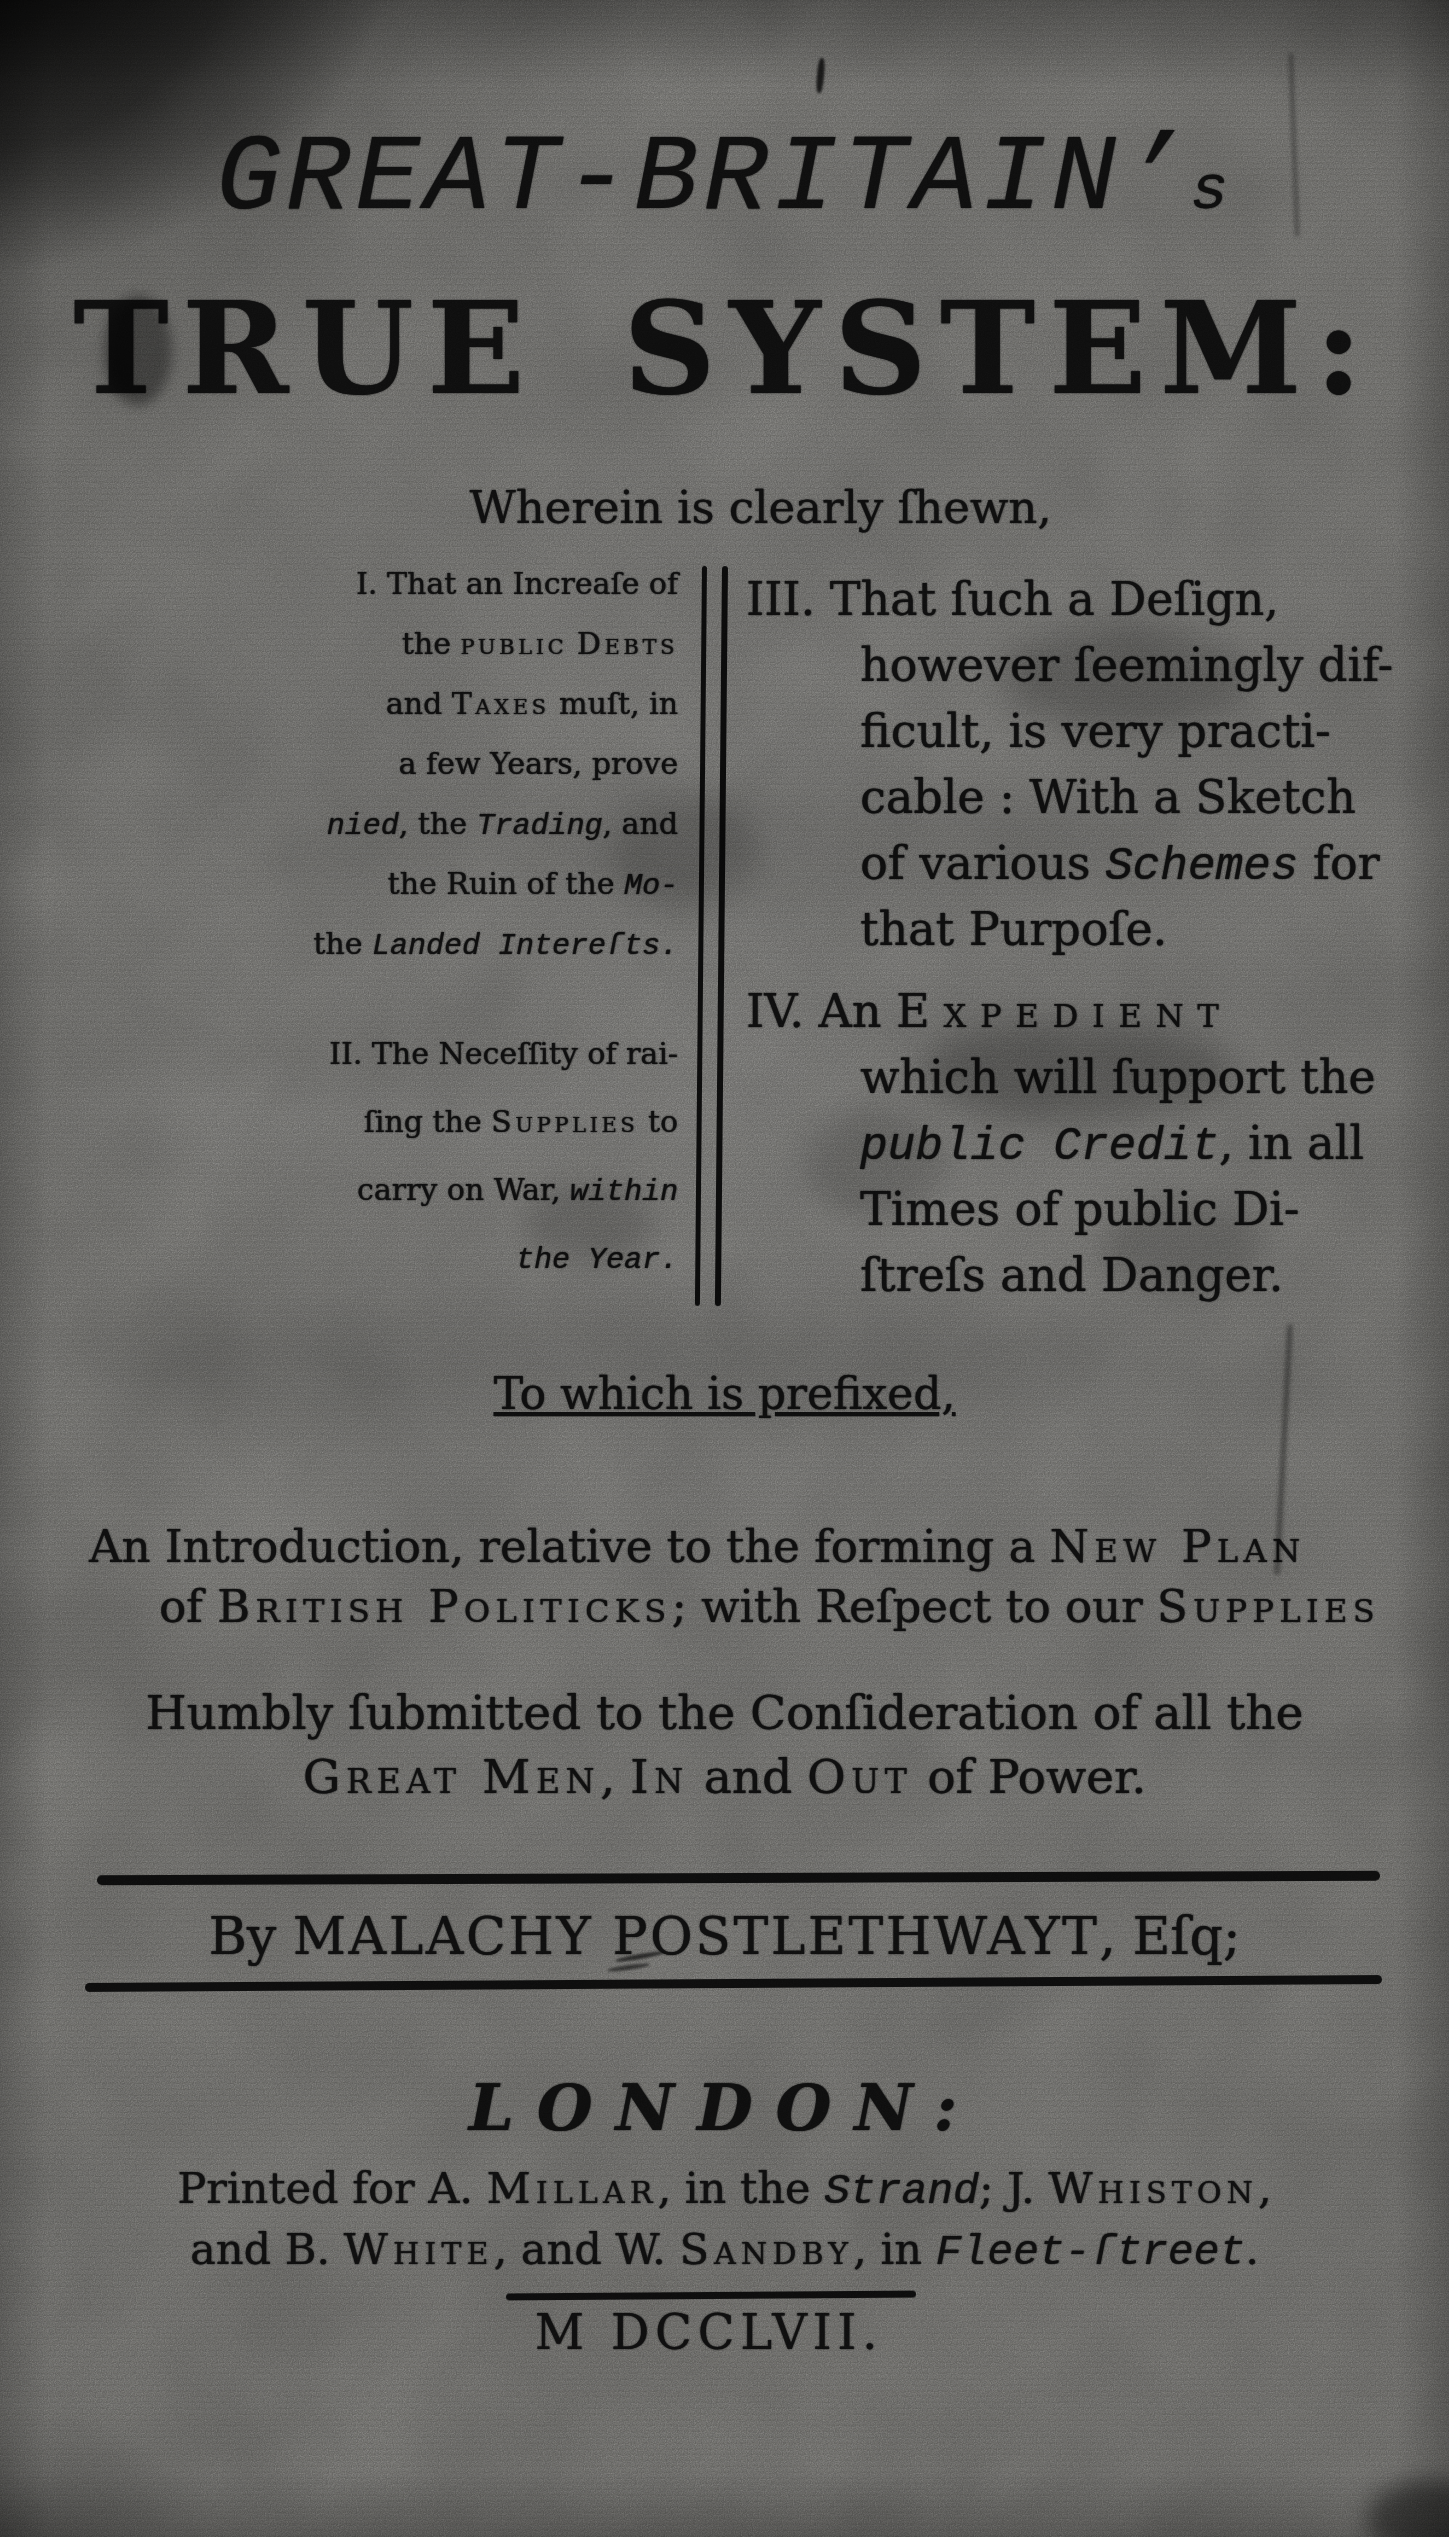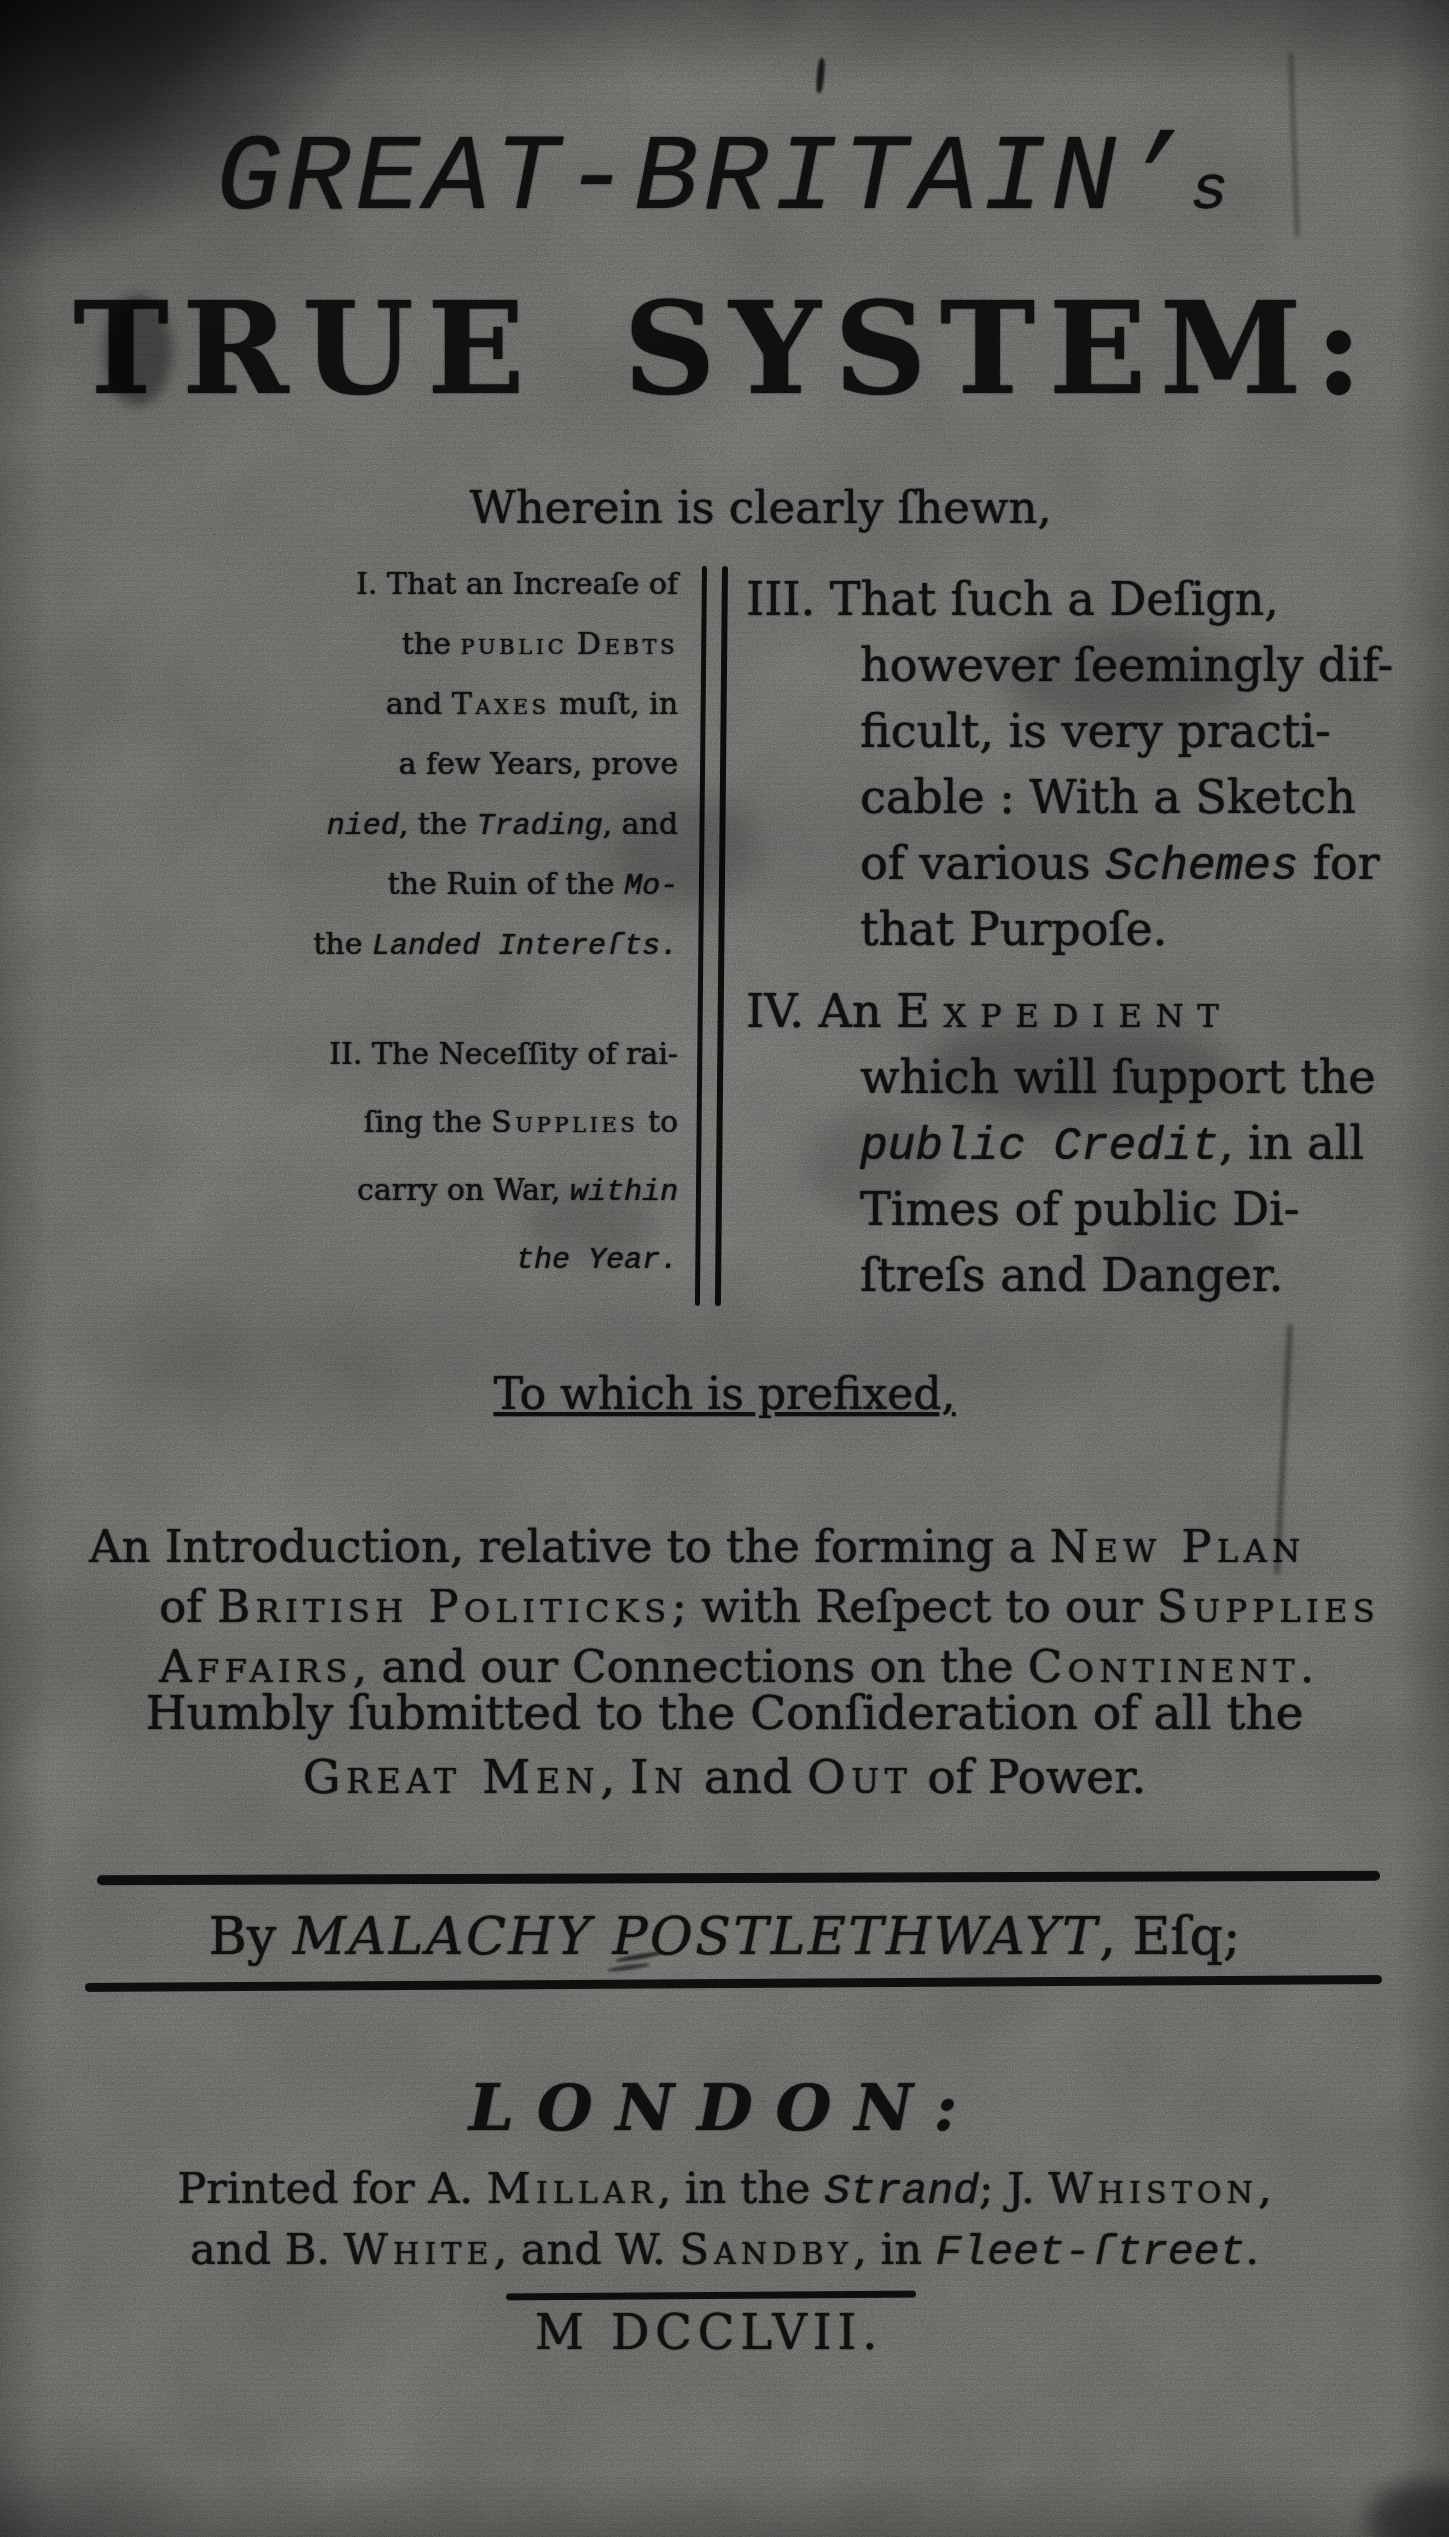--- a/index.html
+++ b/index.html
@@ -22,21 +22,21 @@
       repeating-linear-gradient(180deg, rgba(0,0,0,.025) 0 1.9px, rgba(255,255,255,.02) 1.9px 5.8px);
   }
   .txt{ text-shadow:0.4px 0.4px 1.4px rgba(12,12,12,.85), -0.3px 0 1.5px rgba(25,25,25,.45); filter:blur(0.3px); }
   .t{ position:absolute; left:0; width:100%; text-align:center; white-space:nowrap; }
   .l{ position:absolute; }
   .line{ white-space:nowrap; }
   .it{ font-style:italic;font-family:Liberation Mono, monospace; }
   .sc{ font-variant:small-caps; letter-spacing:.12em; }
   .scw{ font-variant:small-caps; letter-spacing:.30em; }
   .sm{ font-size:.58em; }
-  .name{ font-style:italic; letter-spacing:.05em; }
+  .name{ letter-spacing:.05em; }
 
   .title1{ top:108px; font-size:108px; letter-spacing:4.8px; }
   .title2{ top:273px; font-size:128px; font-weight:bold; letter-spacing:13.5px; word-spacing:27px; }
   .wherein{ top:481px; font-size:45px;margin-left:36px; }
 
   .col-left{ left:98px; top:566px; width:580px; font-size:30px;text-align:right; }
   .col-left .item1 .line{ height:60px; }
   .col-left .item2 .line{ height:68px;margin-left:8px; }
   .col-left .item2{ margin-top:50px; }
   .col-left .cont{ padding-left:97px; }
@@ -138,21 +138,20 @@
       <div class="line cont"><span>Times of public Di-</span></div>
       <div class="line cont"><span>ſtreſs and Danger.</span></div>
     </div>
   </div>
 
   <div class="t txt prefixed-head"><span>To which is prefixed,</span></div>
 
   <div class="l txt intro">
     <div class="line"><span>An Introduction, relative to the forming a </span><span class="sc">New Plan</span></div>
     <div class="line ind"><span>of </span><span class="sc">British Politicks</span><span>; with Reſpect to our </span><span class="sc">Supplies</span></div>
-    <div class="line ind"><span class="sc">Affairs</span><span>, and our Connections on the </span><span class="sc">Continent</span><span>.</span></div>
   </div>
 
   <div class="t txt dedication">
     <div class="line"><span>Humbly ſubmitted to the Conſideration of all the</span></div>
     <div class="line"><span class="sc">Great Men</span><span>, </span><span class="sc">In</span><span> and </span><span class="sc">Out</span><span> of Power.</span></div>
   </div>
 
   <div class="rule ruleA"></div>
   <div class="t txt byline"><span>By </span><span class="name">MALACHY POSTLETHWAYT</span><span>, Eſq;</span></div>
   <div class="rule ruleB"></div>

